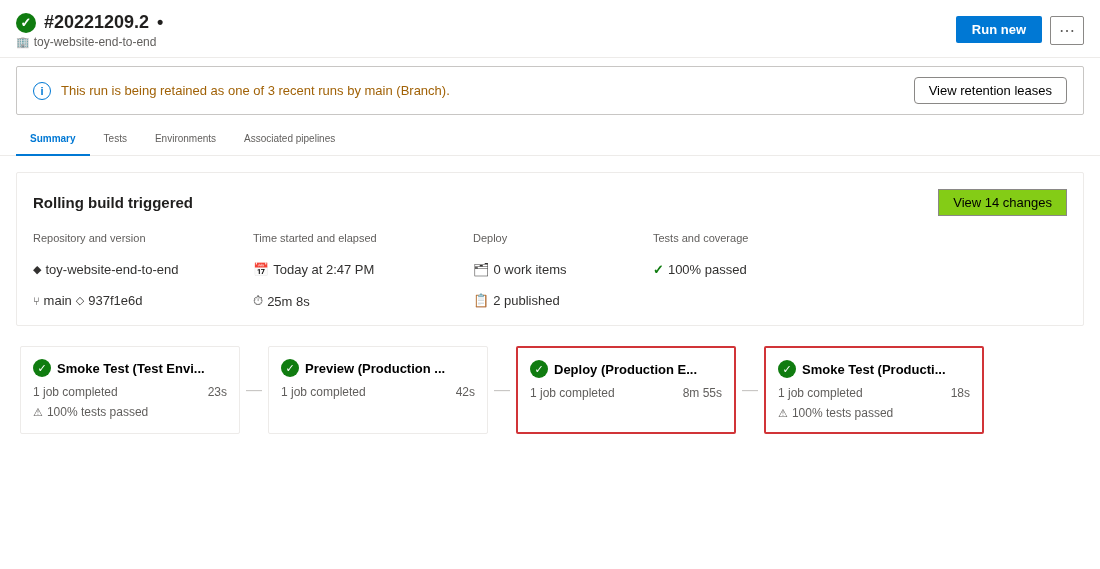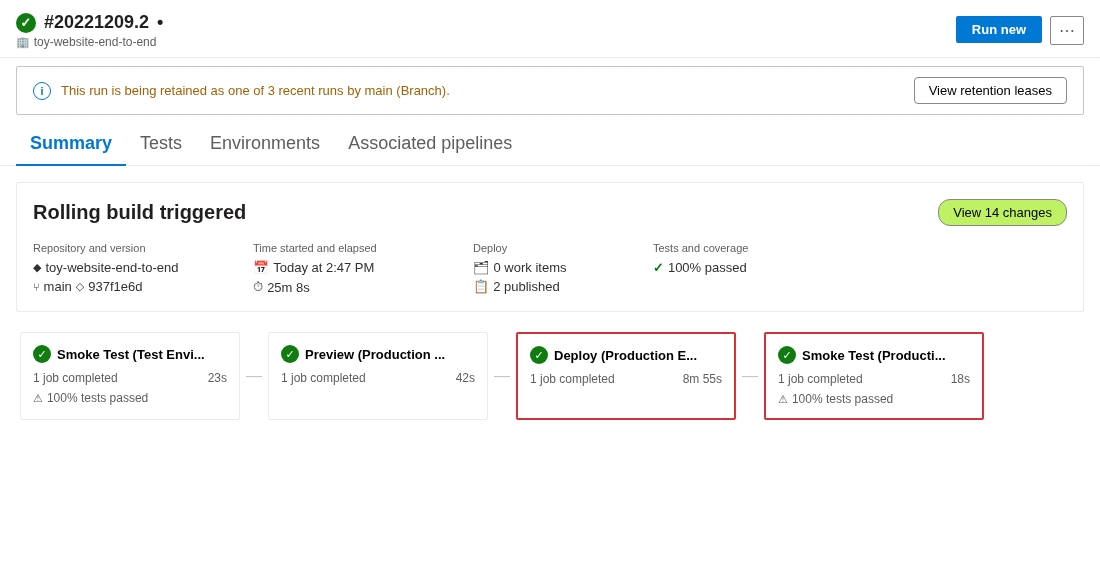--- a/index.html
+++ b/index.html
@@ -34,40 +34,40 @@
     .retention-left { display: flex; align-items: center; gap: 10px; }
     .info-icon { width: 18px; height: 18px; border-radius: 50%; border: 1.5px solid #0078d4; color: #0078d4; display: flex; align-items: center; justify-content: center; font-size: 11px; font-weight: 700; flex-shrink: 0; }
     .retention-text { font-size: 13px; color: #a16207; }
     .view-leases-btn {
       background: white; border: 1px solid #8a8886; padding: 5px 14px;
       border-radius: 4px; cursor: pointer; font-size: 13px; white-space: nowrap;
     }
 
     .tabs-nav { display: flex; gap: 0; padding: 0 16px; border-bottom: 1px solid #edebe9; margin-top: 4px; }
     .tab {
-      padding: 10px 14px; font-size: 18px; cursor: pointer; color: #605e5c;
+      padding: 10px 14px; font-size: 10px; cursor: pointer; color: #605e5c;
       border-bottom: 2px solid transparent; margin-bottom: -1px;
     }
     .tab.active { color: #0078d4; border-bottom: 2px solid #0078d4; font-weight: 600; }
 
     .main-content { padding: 16px; }
 
     .build-card {
       border: 1px solid #edebe9; border-radius: 2px; padding: 16px;
       margin-bottom: 16px;
     }
     .build-header { display: flex; justify-content: space-between; align-items: center; margin-bottom: 16px; }
-    .build-title { font-size: 20px; font-weight: 600; color: #201f1e; }
+    .build-title { font-size: 15px; font-weight: 600; color: #201f1e; }
     .view-changes-btn {
-      background: #bef264; border: 1px solid #8a8886; padding: 5px 14px;
-      border-radius: 12px; cursor: pointer; font-size: 13px;
+      background: #84cc16; border: 1px solid #8a8886; padding: 5px 14px;
+      border-radius: 0; cursor: pointer; font-size: 13px;
     }
 
     .build-details { display: grid; grid-template-columns: 220px 220px 180px 200px; gap: 0; }
-    .detail-col { display: flex; flex-direction: column; gap: 4px; }
+    .detail-col { display: flex; flex-direction: column; gap: 16px; }
     .detail-label { font-size: 11px; color: #605e5c; margin-bottom: 2px; }
     .detail-value { font-size: 13px; color: #323130; display: flex; align-items: center; gap: 4px; }
     .detail-value a, .link { color: #0078d4; text-decoration: none; cursor: pointer; }
     .repo-icon, .branch-icon, .commit-icon { font-size: 11px; }
 
     .stages-container { display: flex; align-items: stretch; gap: 0; overflow-x: auto; padding-bottom: 4px; }
     .stage-card {
       border: 1px solid #edebe9; border-radius: 2px; padding: 12px;
       min-width: 220px; max-width: 240px; flex-shrink: 0;
       background: white; margin: 4px;

